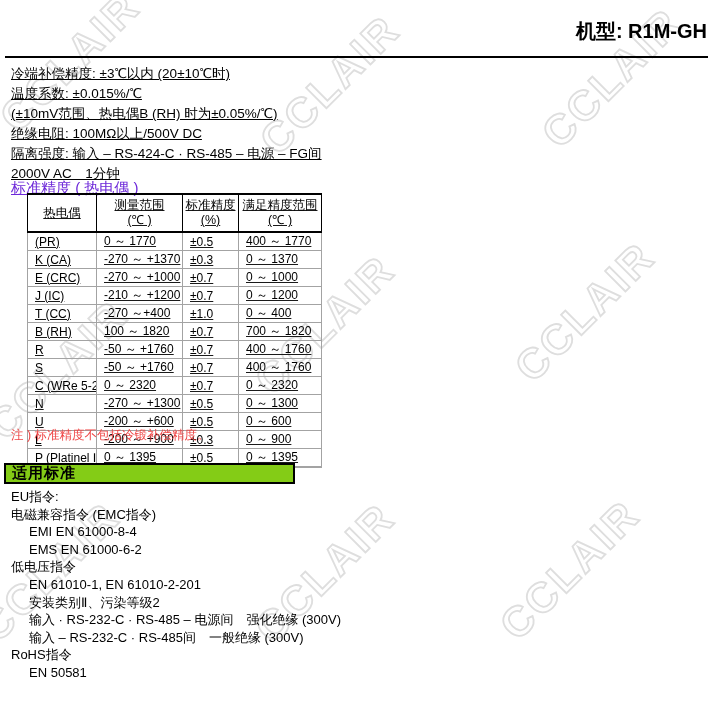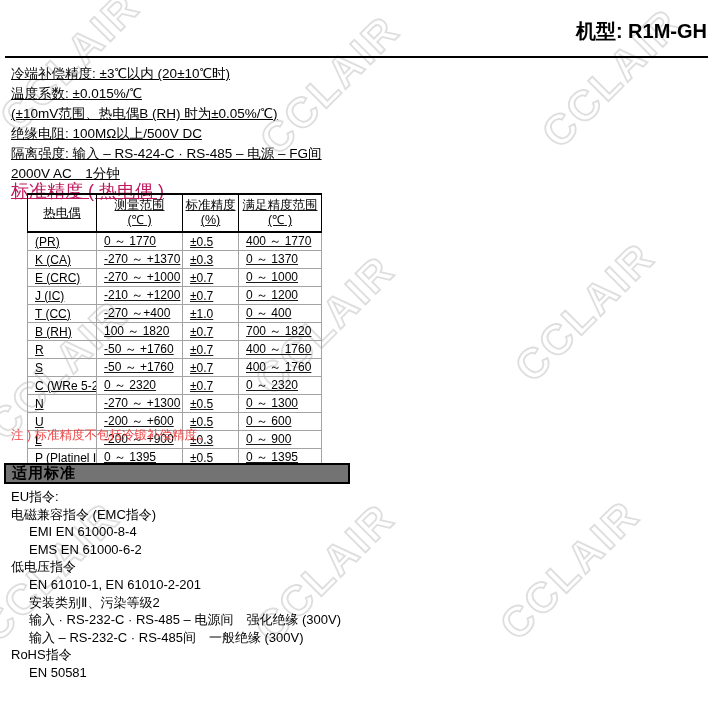--- a/index.html
+++ b/index.html
@@ -15,41 +15,41 @@
     transform:translate(-50%,-50%) rotate(-45deg); white-space:nowrap;
   }
   
   .content { position:absolute; inset:0; z-index:1;border-radius:11px; }
   .model-title {
     position:absolute; top:18px; right:12px;
     font-size:20px; font-weight:bold; color:#000;
   }
   .head-rule { position:absolute; top:56px; left:5px; right:11px; height:2px; background:#000; }
   .specs { position:absolute; left:11px; top:64px; font-size:13.5px; line-height:20px; color:#000;text-decoration:underline; }
-  .tbl-caption { position:absolute; left:11px; top:179px; font-size:18px; color:#be185d;text-decoration:underline; }
+  .tbl-caption { position:absolute; left:11px; top:179px; font-size:15px; color:#6d28d9;text-decoration:underline; }
   .tblwrap { position:absolute; left:27px; top:193px;text-decoration:underline; }
   table.spec {
     border-collapse:collapse; table-layout:fixed; width:294px;
     font-size:12px; color:#000;
   }
   table.spec th {
     border:1px solid #000; border-top-width:2px; border-bottom-width:2px;
     font-weight:normal; height:36px; text-align:center; vertical-align:middle;
     font-size:12.5px; line-height:15px; padding:0 2px;
   }
   table.spec td {
     border:1px solid #a3a3a3; height:15px; padding:0 2px 0 7px;
     text-align:left; vertical-align:middle; white-space:nowrap; overflow:hidden;
   }
   table.spec tr:last-child td { border-bottom-width:2px; }
   .c1 { width:69px; } .c2 { width:86px; } .c3 { width:56px; } .c4 { width:83px; }
   .tbl-note { position:absolute; left:11px; top:427px; font-size:12.5px; color:#ef4444; }
   .section-bar {
-    position:absolute; left:4px; top:463px; width:346px; height:21px;
-    background:#737373; border:2px solid #000; box-sizing:border-box;
+    position:absolute; left:4px; top:463px; width:291px; height:21px;
+    background:#84cc16; border:2px solid #000; box-sizing:border-box;
     display:flex; align-items:center;
   }
   .section-bar span { font-size:15px; font-weight:bold; color:#000; padding-left:6px; letter-spacing:1px; }
   .standards { position:absolute; left:11px; top:488px; font-size:13px; line-height:17.6px; color:#000; }
   .standards .ind { padding-left:18px; }
 </style>
 </head>
 <body>
 
 <div class="page">

